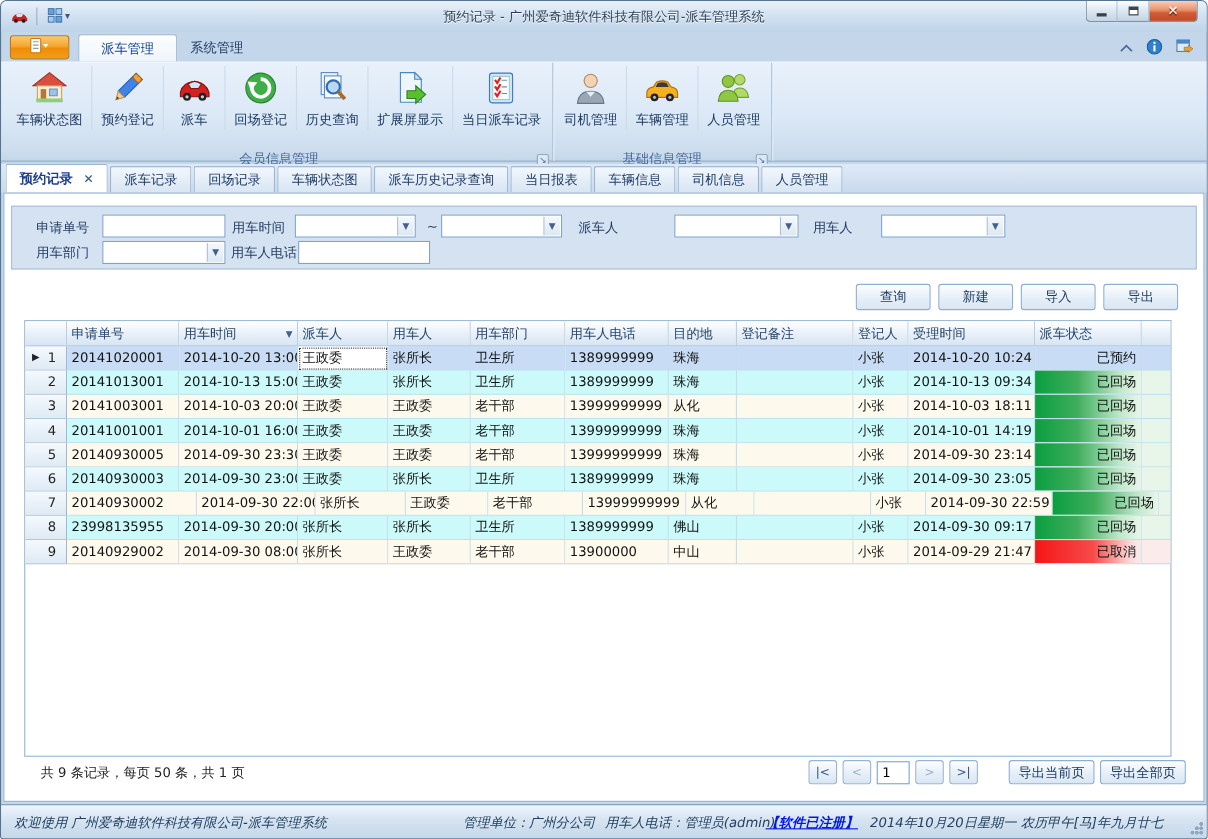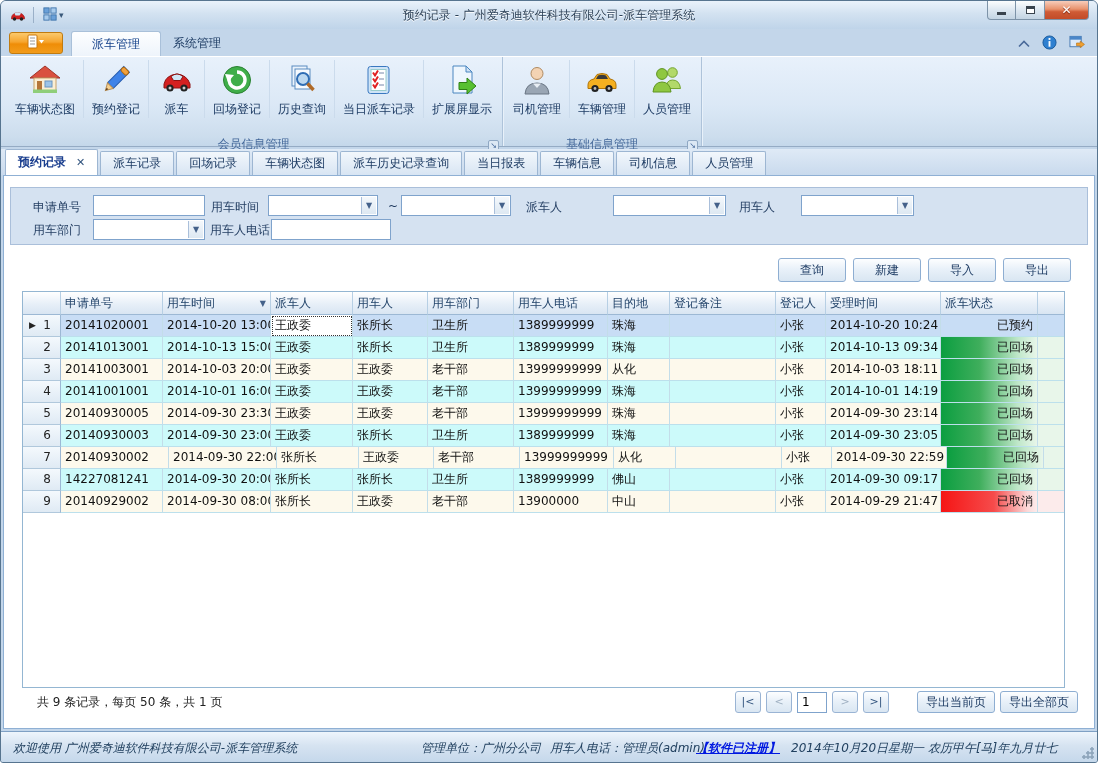--- a/index.html
+++ b/index.html
@@ -253,41 +253,41 @@
                 <rect x="9" y="5" width="15" height="20" fill="#f6fafe" stroke="#5a8cc0"></rect>
                 <circle cx="17" cy="15" r="6" fill="#bcd8f0" stroke="#2f6db4" stroke-width="2"></circle>
                 <line x1="21.5" y1="19.5" x2="27.5" y2="26" stroke="#b06a28" stroke-width="3.4"></line>
               </svg>
             </span>
             <span class="rlabel">历史查询</span>
           </div>
           <div class="rbtn">
             <span class="ricon">
               <svg width="32" height="32" viewBox="0 0 32 32">
+                <path d="M7 2 h13 l6 6 v21 h-19 z" fill="#eef6fd" stroke="#4a86c0"></path>
+                <path d="M20 2 l6 6 h-6 z" fill="#cfe2f4" stroke="#4a86c0"></path>
+                <path d="M13 18.5 h8 v-4.5 l9 8 -9 8 v-4.5 h-8 z" fill="#58c030" stroke="#2f8014"></path>
+              </svg>
+            </span>
+            <span class="rlabel">扩展屏显示</span>
+          </div>
+          <div class="rbtn">
+            <span class="ricon">
+              <svg width="32" height="32" viewBox="0 0 32 32">
                 <rect x="5" y="2.5" width="21" height="27" rx="2.5" fill="#cfe4f7" stroke="#3a78c0"></rect>
                 <rect x="8" y="5.5" width="15" height="21" fill="#fff" stroke="#9cc"></rect>
                 <line x1="16" y1="9" x2="21" y2="9" stroke="#78a"></line>
                 <line x1="16" y1="15" x2="21" y2="15" stroke="#78a"></line>
                 <line x1="16" y1="21" x2="21" y2="21" stroke="#78a"></line>
                 <path d="M10 8.5 l2 3 l3 -5" stroke="#e02020" stroke-width="2" fill="none"></path>
                 <path d="M10 14.5 l2 3 l3 -5" stroke="#e02020" stroke-width="2" fill="none"></path>
                 <path d="M10 20.5 l2 3 l3 -5" stroke="#e02020" stroke-width="2" fill="none"></path>
               </svg>
             </span>
             <span class="rlabel">当日派车记录</span>
-          </div>
-          <div class="rbtn">
-            <span class="ricon">
-              <svg width="32" height="32" viewBox="0 0 32 32">
-                <path d="M7 2 h13 l6 6 v21 h-19 z" fill="#eef6fd" stroke="#4a86c0"></path>
-                <path d="M20 2 l6 6 h-6 z" fill="#cfe2f4" stroke="#4a86c0"></path>
-                <path d="M13 18.5 h8 v-4.5 l9 8 -9 8 v-4.5 h-8 z" fill="#58c030" stroke="#2f8014"></path>
-              </svg>
-            </span>
-            <span class="rlabel">扩展屏显示</span>
           </div>
         </div>
         <div class="rgroup-label">会员信息管理<span class="launcher">↘</span></div>
       </div>
       <div class="rgroup">
         <div class="rbuttons">
           <div class="rbtn">
             <span class="ricon">
               <svg width="32" height="32" viewBox="0 0 32 32">
                 <circle cx="16" cy="9.5" r="6" fill="#f3d3b3" stroke="#b08a60"></circle>
@@ -496,39 +496,39 @@
           <div class="gcell" style="width: 50px;">小张</div>
           <div class="gcell" style="width: 115px;">2014-09-30 23:05</div>
           <div class="gcell st-returned" style="width: 97px;">已回场</div>
           <div class="gcell fill-returned" style="width: 28px; border-right: none;"></div>
         </div>
         <div class="grow row-cream">
           <div class="gcell gind" style="width: 38px;">
             <span class="selarrow"></span>
             <span class="rownum">7</span>
           </div>
-          <div class="gcell" style="width: 108px;">20140930002</div>
+          <div class="gcell" style="width: 118px;">20140930002</div>
           <div class="gcell" style="width: 108px;">2014-09-30 22:00</div>
           <div class="gcell" style="width: 82px;">张所长</div>
           <div class="gcell" style="width: 75px;">王政委</div>
           <div class="gcell" style="width: 86px;">老干部</div>
           <div class="gcell" style="width: 94px;">13999999999</div>
           <div class="gcell" style="width: 62px;">从化</div>
           <div class="gcell" style="width: 106px;"></div>
           <div class="gcell" style="width: 50px;">小张</div>
           <div class="gcell" style="width: 115px;">2014-09-30 22:59</div>
           <div class="gcell st-returned" style="width: 97px;">已回场</div>
           <div class="gcell fill-returned" style="width: 28px; border-right: none;"></div>
         </div>
         <div class="grow row-cyan">
           <div class="gcell gind" style="width: 38px;">
             <span class="selarrow"></span>
             <span class="rownum">8</span>
           </div>
-          <div class="gcell" style="width: 102px;">14227081241</div>
+          <div class="gcell" style="width: 102px;">23998135955</div>
           <div class="gcell" style="width: 108px;">2014-09-30 20:00</div>
           <div class="gcell" style="width: 82px;">张所长</div>
           <div class="gcell" style="width: 75px;">张所长</div>
           <div class="gcell" style="width: 86px;">卫生所</div>
           <div class="gcell" style="width: 94px;">1389999999</div>
           <div class="gcell" style="width: 62px;">佛山</div>
           <div class="gcell" style="width: 106px;"></div>
           <div class="gcell" style="width: 50px;">小张</div>
           <div class="gcell" style="width: 115px;">2014-09-30 09:17</div>
           <div class="gcell st-returned" style="width: 97px;">已回场</div>

